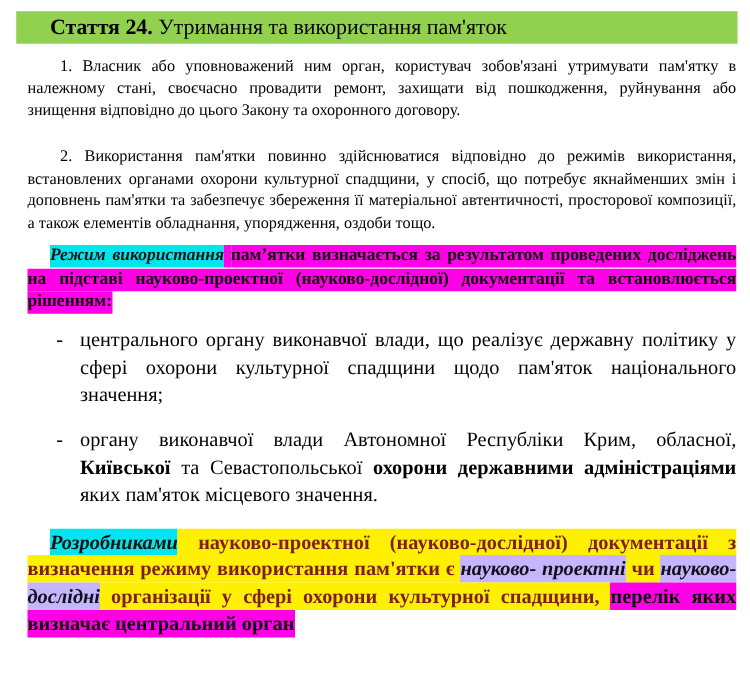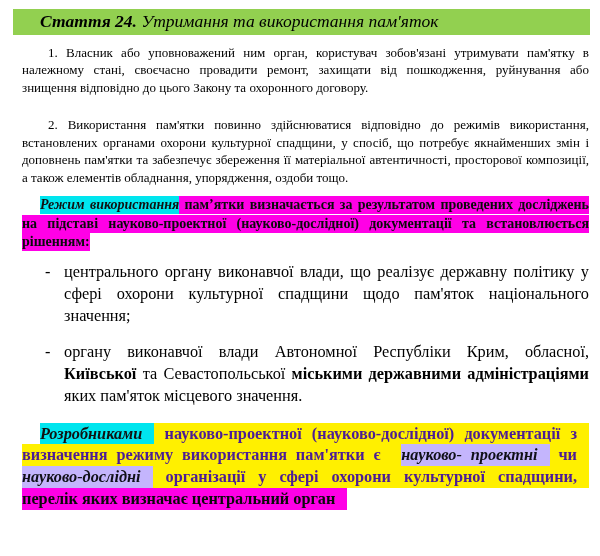--- a/index.html
+++ b/index.html
@@ -22,21 +22,20 @@
     margin:9px 10px 0 13px;
     background:#92D050;
     padding:2px 0 3px 0;
     line-height:1.18;
   }
   .heading-text{
     font-size:17.5px;
     padding-left:27px;
     display:block;
     letter-spacing:0;
-    font-style:italic;
   }
   .heading-text b{font-weight:bold;}
 
   
   .para{
     margin:0;
     padding:0 11px 0 22px;
     text-align:justify;
     text-justify:inter-word;
     font-size:13px;
@@ -57,21 +56,21 @@
     font-weight:bold;
   }
   .hl-block .seg{
     box-decoration-break:clone;
     -webkit-box-decoration-break:clone;
     padding:1px 0 2px 0;
   }
   .cy{background:#00E5EE;color:#111111;}
   .cy2{background:#c4b5fd;color:#101018;}
   .mg{background:#FF00E6;color:#0a0a0a;}
-  .yl{background:#FFF000;color:#4c1d95;}
+  .yl{background:#FFF000;color:#7f1d1d;}
   .ital{font-style:italic;}
 
   
   .dash-list{
     margin:9px 0 0 0;
     padding:0;
     list-style:none;
   }
   .dash-item{
     position:relative;
@@ -95,38 +94,38 @@
     padding:0 11px 0 22px;
     text-align:justify;
     font-size:16.3px;
     line-height:1.345;
     text-indent:18px;
     font-weight:bold;
   }
   .final-para .seg{
     box-decoration-break:clone;
     -webkit-box-decoration-break:clone;
-    padding:1px 12px 2px 0;
+    padding:1px 0 2px 0;
   }
 </style>
 </head>
 <body>
 
 <div class="page">
 
   <div class="heading-bar">
     <span class="heading-text"><b>Стаття 24.</b> <span>Утримання та використання пам'яток</span></span>
   </div>
 
   <p class="para p1">1. Власник або уповноважений ним орган, користувач зобов'язані утримувати пам'ятку в належному стані, своєчасно провадити ремонт, захищати від пошкодження, руйнування або знищення відповідно до цього Закону та охоронного договору.</p>
 
   <p class="para p2">2. Використання пам'ятки повинно здійснюватися відповідно до режимів використання, встановлених органами охорони культурної спадщини, у спосіб, що потребує якнайменших змін і доповнень пам'ятки та забезпечує збереження її матеріальної автентичності, просторової композиції, а також елементів обладнання, упорядження, оздоби тощо.</p>
 
   <p class="hl-block"><span class="seg cy ital">Режим використання</span><span class="seg mg"> </span><span class="seg mg">пам’ятки визначається за результатом проведених досліджень на підставі науково-проектної (науково-дослідної) документації та встановлюється рішенням:</span></p>
 
   <ul class="dash-list">
     <li class="dash-item"><span class="dash-mark">-</span><span>центрального органу виконавчої влади, що реалізує державну політику у сфері охорони культурної спадщини щодо пам'яток національного значення;</span></li>
-    <li class="dash-item"><span class="dash-mark">-</span><span>органу виконавчої влади Автономної Республіки Крим, обласної, </span><b>Київської</b><span> та Севастопольської </span><b>міськими державними адміністраціями</b><span> яких пам'яток місцевого значення.</span></li>
+    <li class="dash-item"><span class="dash-mark">-</span><span>органу виконавчої влади Автономної Республіки Крим, обласної, </span><b>Київської</b><span> та Севастопольської </span><b>охорони державними адміністраціями</b><span> яких пам'яток місцевого значення.</span></li>
   </ul>
 
   <p class="final-para"><span class="seg cy ital">Розробниками</span><span class="seg yl"> науково-проектної (науково-дослідної) документації з визначення режиму використання пам'ятки є </span><span class="seg cy2 ital">науково- проектні</span><span class="seg yl"> чи </span><span class="seg cy2 ital">науково-дослідні</span><span class="seg yl"> організації у сфері охорони культурної спадщини, </span><span class="seg mg">перелік яких визначає центральний орган</span></p>
 
 </div>
 
 </body></html>

